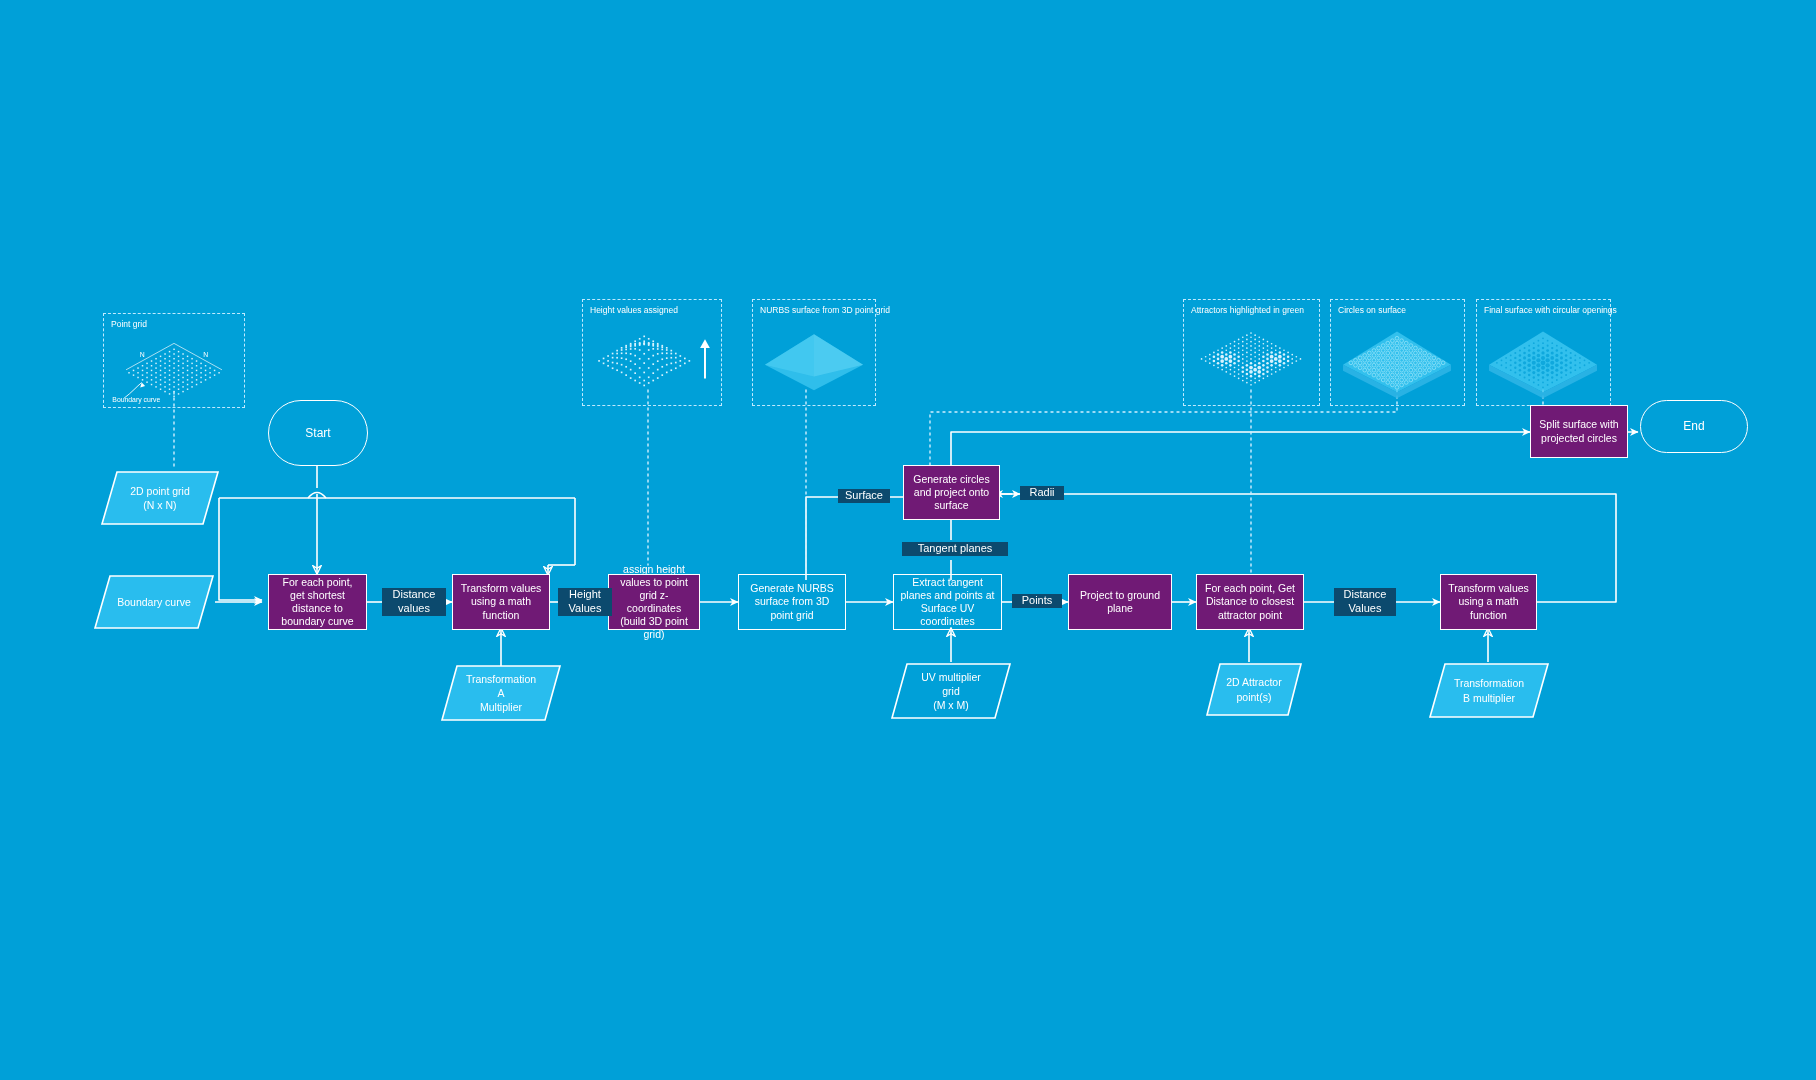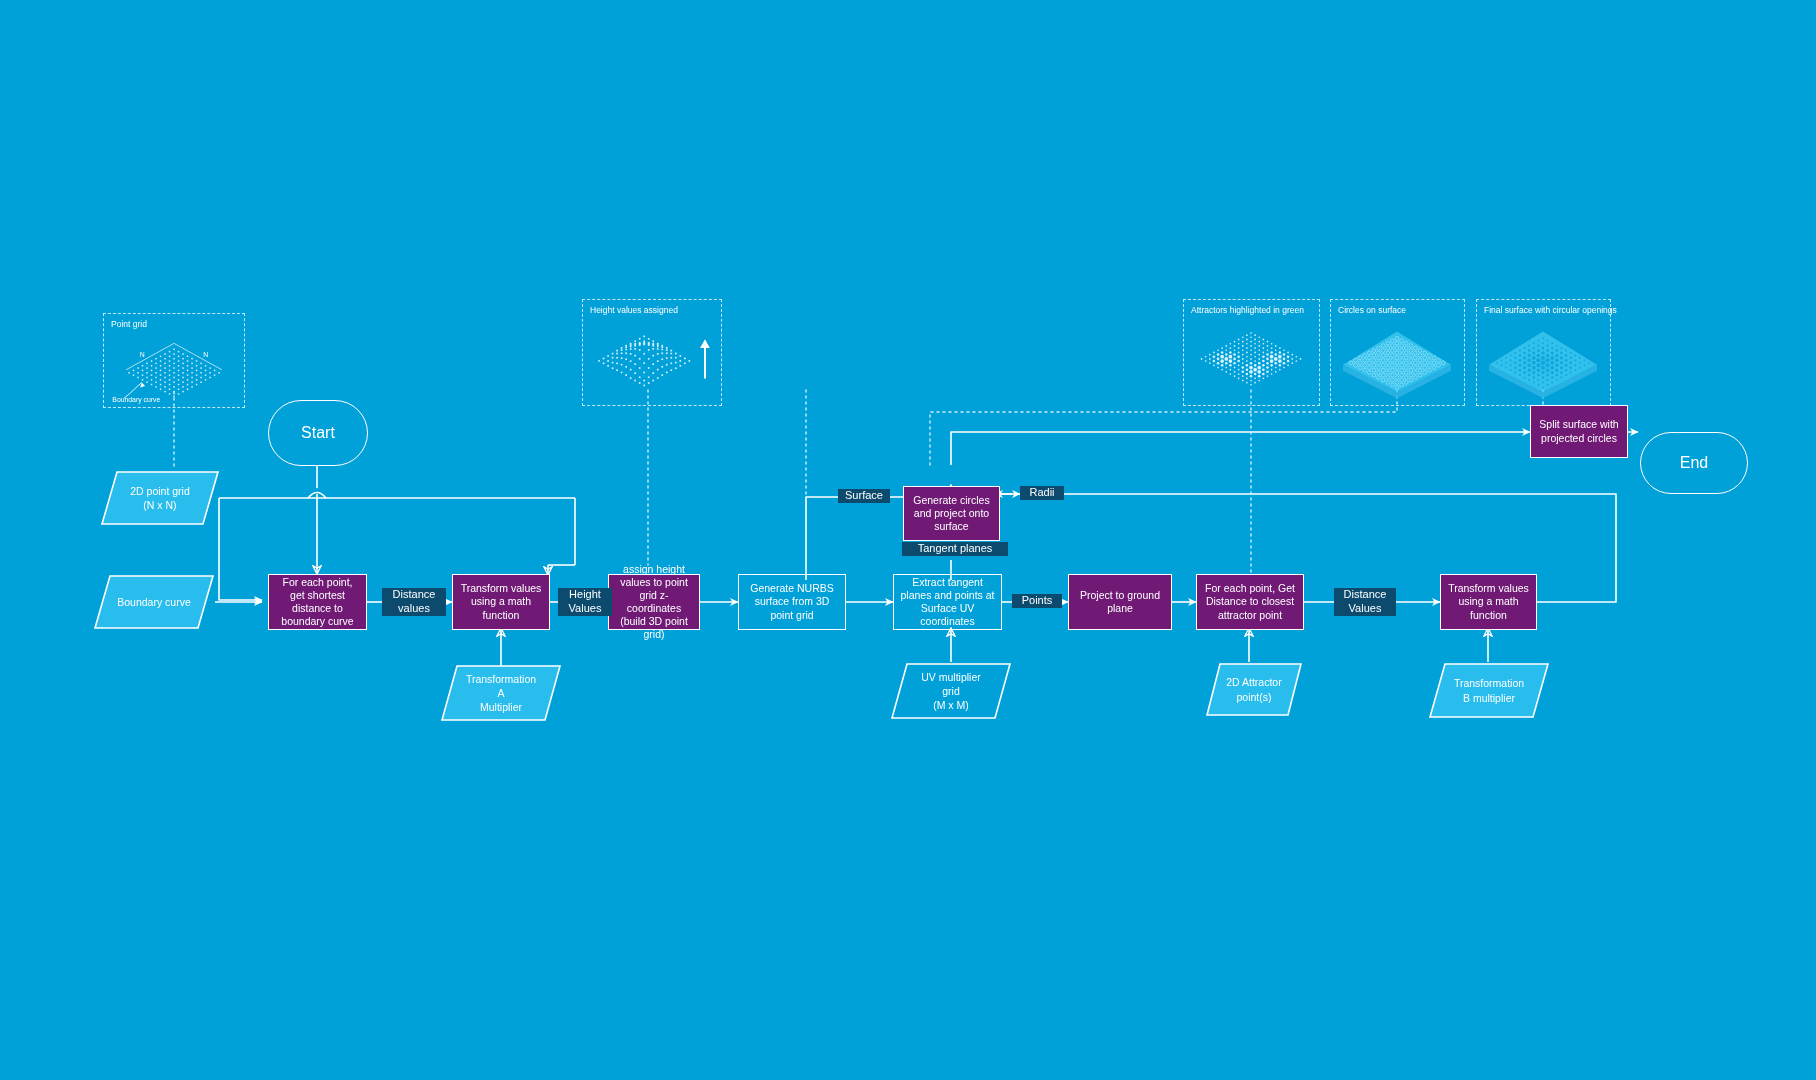--- a/index.html
+++ b/index.html
@@ -10,21 +10,21 @@
     overflow:hidden;
     position:relative;
   }
   #stage{position:absolute;left:0;top:0;width:1816px;height:1080px;}
   svg.layer{position:absolute;left:0;top:0;width:1816px;height:1080px;}
 
   .node{position:absolute;box-sizing:border-box;display:flex;align-items:center;justify-content:center;
         text-align:center;color:#ffffff;line-height:1.25;}
   .proc{border:1.6px solid #ffffff;background:#701a75;font-size:10.5px;padding:4px 6px;}
   .proc.hollow{background:transparent;}
-  .term{border:1.6px solid #ffffff;background:transparent;border-radius:40px;font-size:16px;}
+  .term{border:1.6px solid #ffffff;background:transparent;border-radius:40px;font-size:12px;}
 
   .paraWrap{position:absolute;}
   .paraWrap .label{position:absolute;left:0;top:0;width:100%;height:100%;
       display:flex;align-items:center;justify-content:center;text-align:center;
       color:#ffffff;font-size:10.5px;line-height:1.35;pointer-events:none;}
 
   .edgeLabel{position:absolute;color:#ffffff;font-size:11px;text-align:center;line-height:1.25;
              background:#0c4a6e;padding:0 4px;white-space:nowrap;}
 
   .thumb{position:absolute;box-sizing:border-box;border:1.5px dashed #bfeaff;margin-top:16px;}
@@ -380,20 +380,28 @@
           <rect x="70.4" y="81.2" width="1.7" height="1.7"></rect>
           <rect x="65.8" y="83.7" width="1.7" height="1.7"></rect>
           <rect x="61.2" y="86.2" width="1.7" height="1.7"></rect>
         </g>
       <path d="M124,80 L124,46" stroke="#ffffff" stroke-width="2" fill="none"></path>
       <path d="M124,40 l-5,9 l10,0 z" fill="#ffffff"></path>
     </svg>
     <span class="cap">Height values assigned</span>
   </div>
 
+  <div class="thumb" style="left:752px;top:283px;width:124px;height:107px;">
+    <svg viewBox="0 0 124 107">
+      <path d="M62,35 L112,66 L62,92 L12,66 Z" fill="#3fc8f2" opacity="0.75"></path>
+      <path d="M62,35 L112,66 L62,78 Z" fill="#5fd4f5" opacity="0.6"></path>
+      <path d="M62,35 L12,66 L62,78 Z" fill="#4fcef4" opacity="0.6"></path>
+    </svg>
+    <span class="cap">NURBS surface from 3D point grid</span>
+  </div>
 
   <div class="thumb" style="left:1183px;top:283px;width:137px;height:107px;">
     <svg viewBox="0 0 137 107">
       <g fill="#d8f3ff" id="atg">
           <circle cx="68" cy="33.599999999999994" r="0.85"></circle>
           <circle cx="63.8" cy="35.8" r="0.85"></circle>
           <circle cx="59.6" cy="38" r="0.85"></circle>
           <circle cx="55.4" cy="40.2" r="0.85"></circle>
           <circle cx="51.2" cy="42.4" r="0.85"></circle>
           <circle cx="47" cy="44.599999999999994" r="0.85"></circle>
@@ -823,21 +831,21 @@
           <circle cx="71.7" cy="86.5" r="0.9"></circle>
           <circle cx="67" cy="89" r="0.9"></circle>
         </g>
     </svg>
     <span class="cap">Final surface with circular openings</span>
   </div>
 
   <div class="node term" style="left:268px;top:400px;width:100px;height:66px;">
     <span>Start</span>
   </div>
-  <div class="node term" style="left:1640px;top:400px;width:108px;height:62px;margin-top:32px;">
+  <div class="node term" style="left:1640px;top:400px;width:108px;height:53px;">
     <span>End</span>
   </div>
 
   <div class="node proc" style="left:268px;top:574px;width:99px;height:56px;">
     <span>For each point, get shortest distance to boundary curve</span>
   </div>
 
   <div class="node proc" style="left:452px;top:574px;width:98px;height:56px;">
     <span>Transform values using a math function</span>
   </div>
@@ -859,21 +867,21 @@
   </div>
 
   <div class="node proc" style="left:1196px;top:574px;width:108px;height:56px;">
     <span>For each point, Get Distance to closest attractor point</span>
   </div>
 
   <div class="node proc" style="left:1440px;top:574px;width:97px;height:56px;">
     <span>Transform values using a math function</span>
   </div>
 
-  <div class="node proc" style="left:903px;top:465px;width:97px;height:55px;margin-top:21px;">
+  <div class="node proc" style="left:903px;top:465px;width:97px;height:55px;">
     <span>Generate circles and project onto surface</span>
   </div>
 
   <div class="node proc" style="left:1530px;top:405px;width:98px;height:53px;">
     <span>Split surface with projected circles</span>
   </div>
 
   <div class="paraWrap" style="left:100px;top:470px;width:120px;height:56px;">
     <svg viewBox="0 0 120 56" style="position:absolute;left:0;top:0;width:100%;height:100%;">
       <path d="M17,2 L118,2 L103,54 L2,54 Z" fill="#29BDEE" stroke="#ffffff" stroke-width="1.6"></path>

